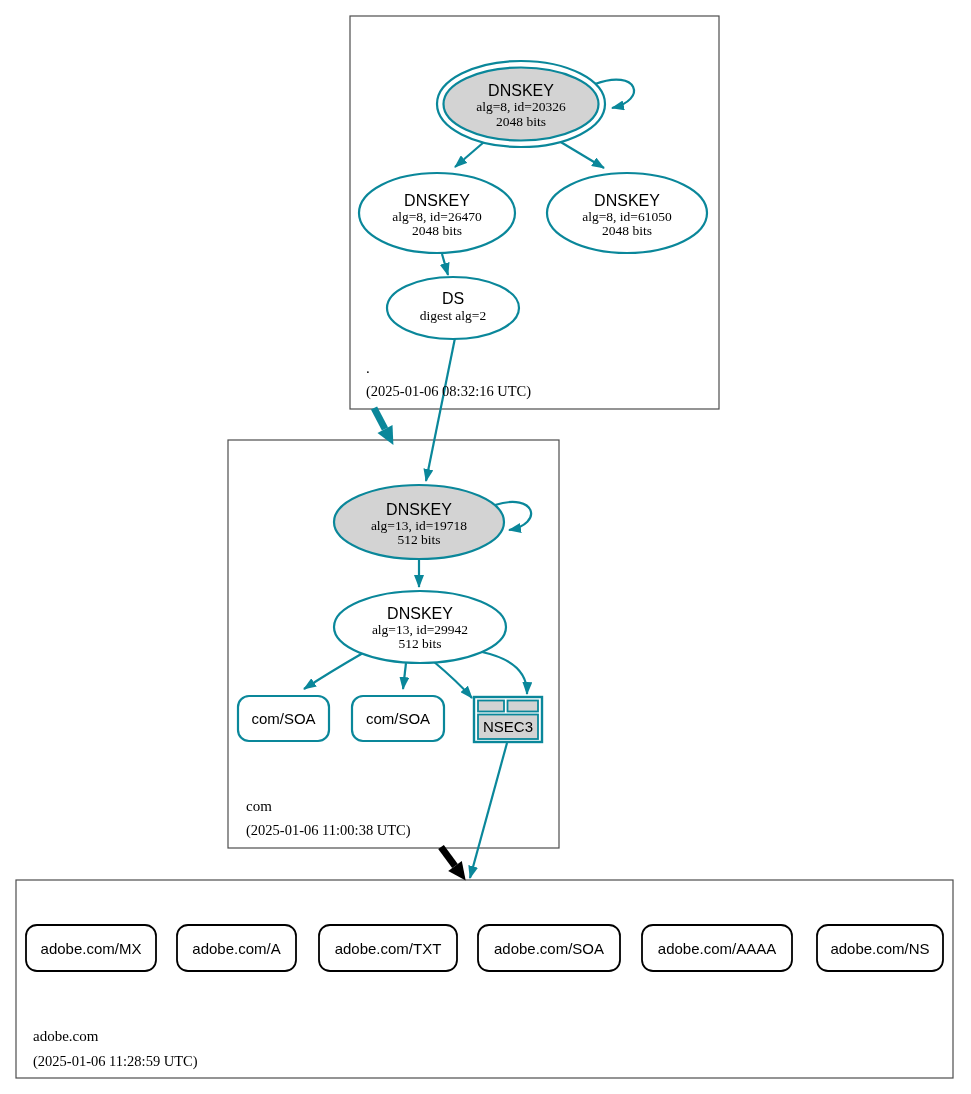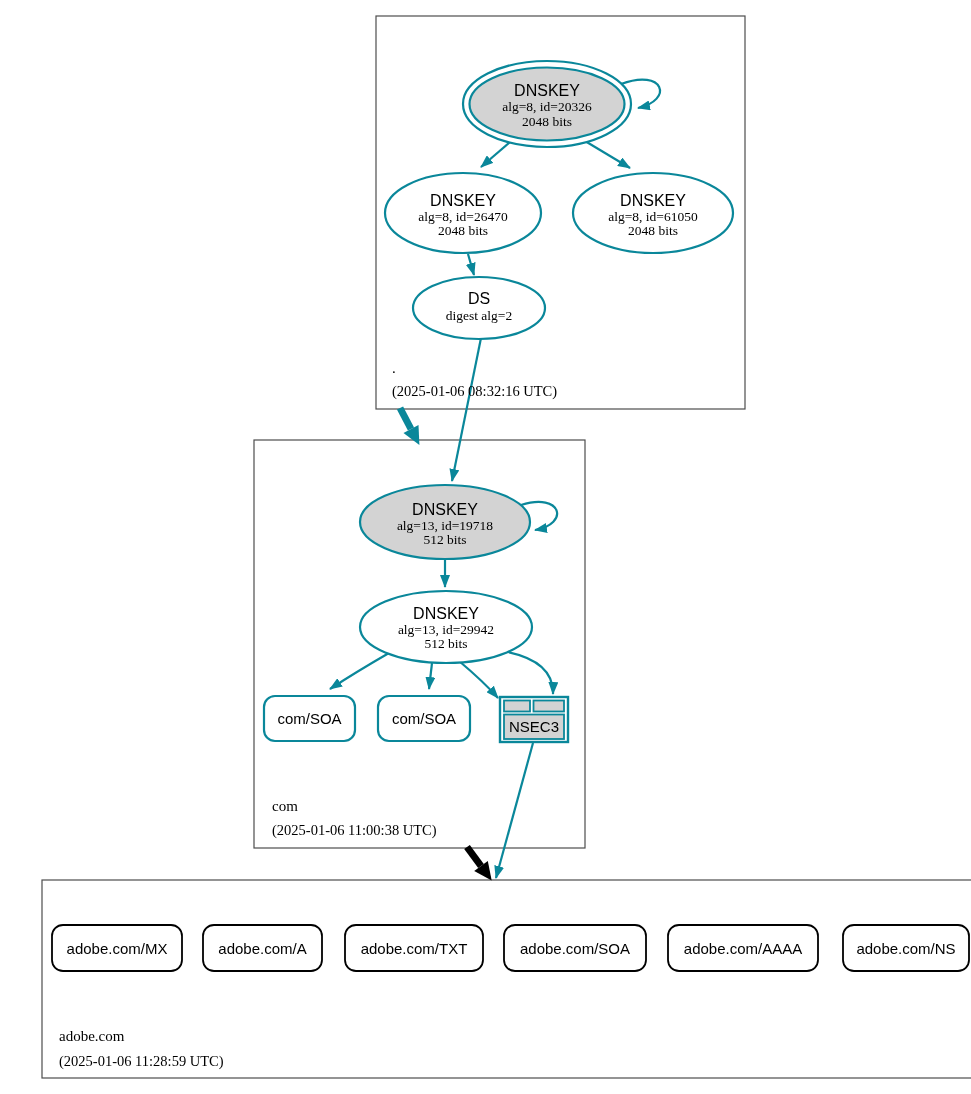--- a/index.html
+++ b/index.html
@@ -1,16 +1,16 @@
 <!DOCTYPE html>
 <html><head>
 <meta charset="utf-8">
 <style>
   html,body{margin:0;padding:0;background:#ffffff;}
-  .stage{width:820px;height:1094px;position:relative;background:#ffffff;margin-left:26px;}
+  .stage{width:820px;height:1094px;position:relative;background:#ffffff;}
   svg{display:block;}
   .zone-box{fill:none;stroke:#4d4d4d;stroke-width:1.2;}
   .node-ellipse{stroke:#0a879a;stroke-width:2.2;}
   .fill-white{fill:#ffffff;}
   .fill-gray{fill:#d3d3d3;}
   .edge{stroke:#0a879a;stroke-width:2.2;fill:none;marker-end:url(#ah-teal);}
   .loop{stroke:#0a879a;stroke-width:2.2;fill:none;marker-end:url(#ah-teal);}
   .rrset-teal{fill:#ffffff;stroke:#0a879a;stroke-width:2.2;}
   .rrset-black{fill:#ffffff;stroke:#000000;stroke-width:1.8;}
   .nsec3-outer{fill:#ffffff;stroke:#0a879a;stroke-width:2.4;}

